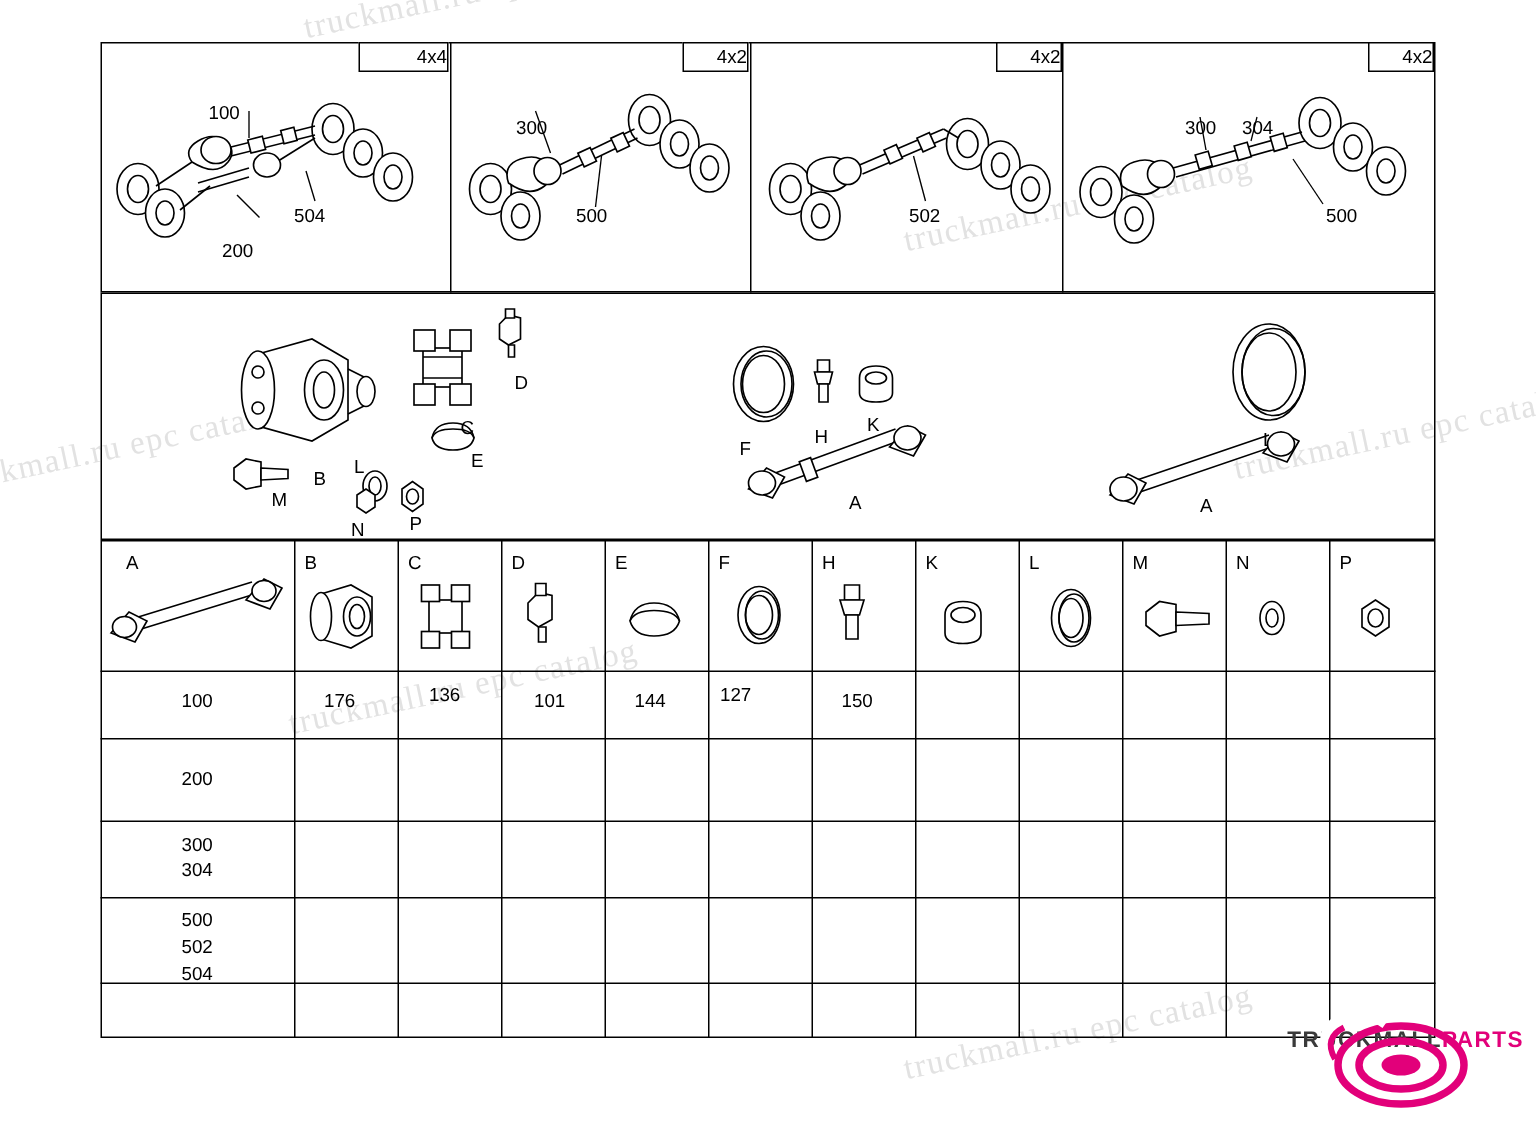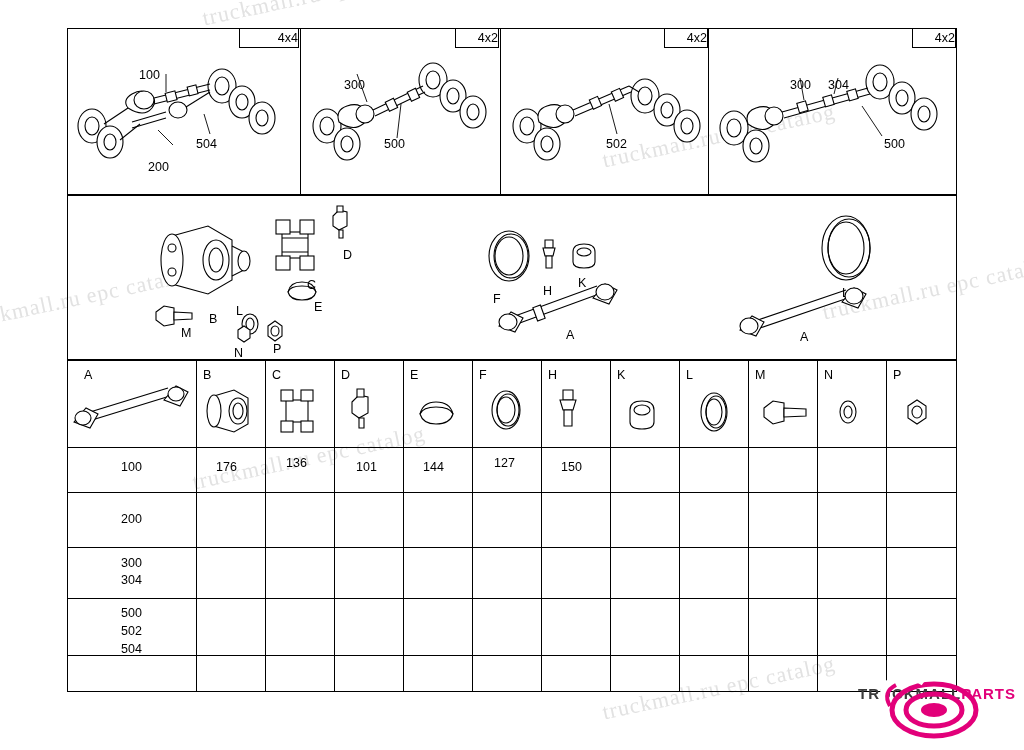--- a/index.html
+++ b/index.html
@@ -398,21 +398,21 @@
   <div class="rownum" style="left:121px;top:556px;">300</div>
   <div class="rownum" style="left:121px;top:573px;">304</div>
   <div class="rownum" style="left:121px;top:606px;">500</div>
   <div class="rownum" style="left:121px;top:624px;">502</div>
   <div class="rownum" style="left:121px;top:642px;">504</div>
 
   <div class="rownum" style="left:216px;top:460px;">176</div>
   <div class="rownum" style="left:286px;top:456px;">136</div>
   <div class="rownum" style="left:356px;top:460px;">101</div>
   <div class="rownum" style="left:423px;top:460px;">144</div>
-  <div class="rownum" style="left:494px;top:456px;">127</div>
+  <div class="rownum" style="left:480px;top:456px;">127</div>
   <div class="rownum" style="left:561px;top:460px;">150</div>
 
   <div class="logotxt">
     <span>TRUCKMALL</span><span class="pink">PARTS</span>
   </div>
   <svg class="logo" viewBox="0 0 168 64">
     <g transform="translate(84,28)">
       <ellipse cx="0" cy="0" rx="42" ry="26" fill="none" stroke="#e2007a" stroke-width="5"></ellipse>
       <ellipse cx="0" cy="0" rx="28" ry="16" fill="none" stroke="#e2007a" stroke-width="5"></ellipse>
       <ellipse cx="0" cy="0" rx="13" ry="7" fill="#e2007a"></ellipse>

